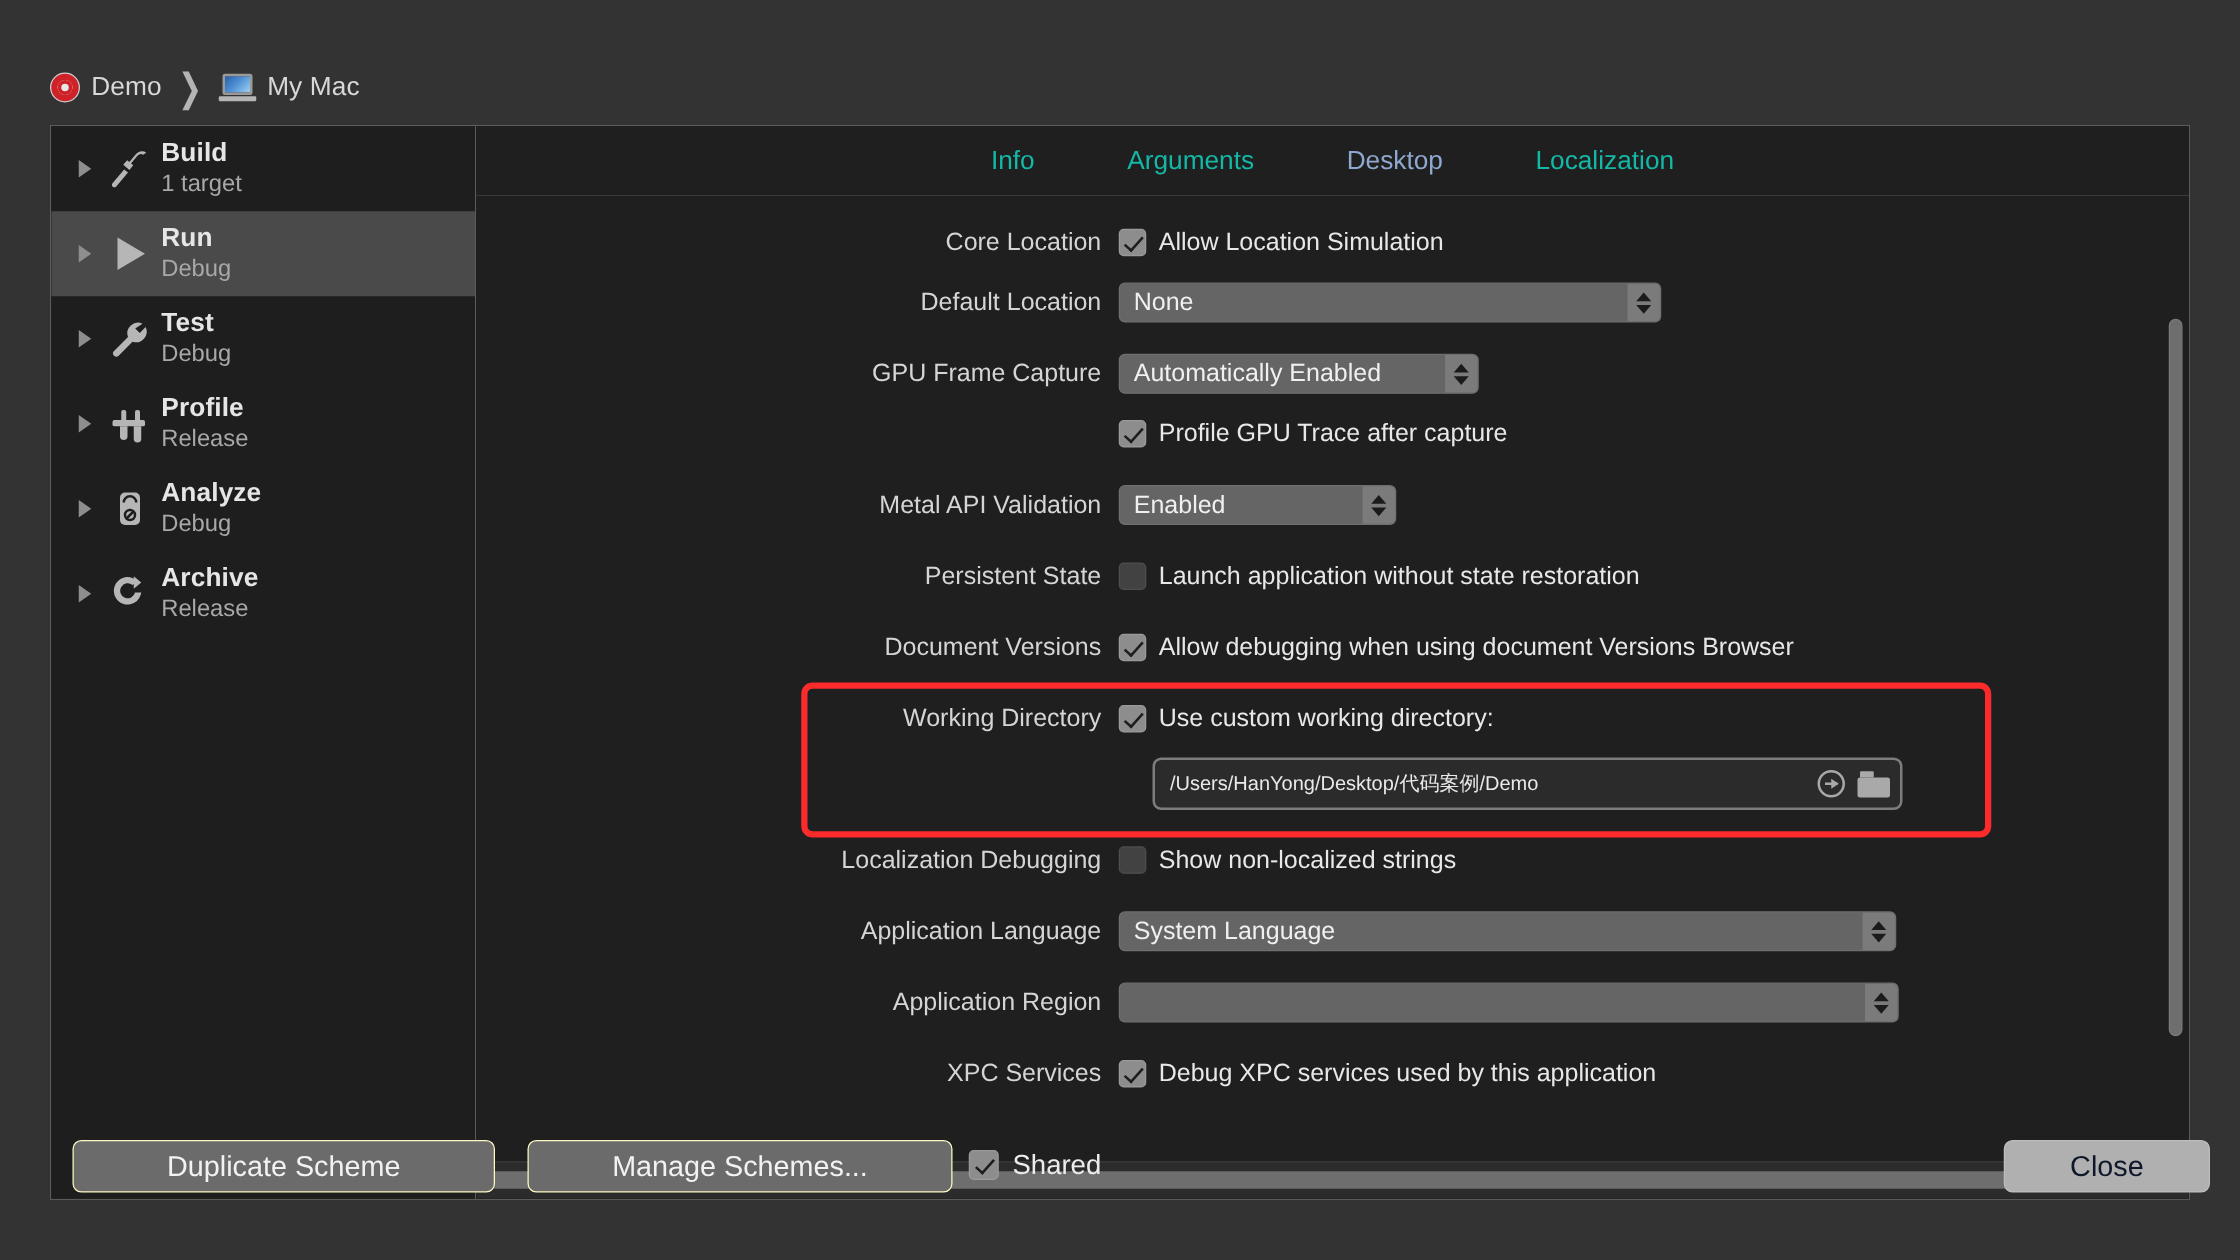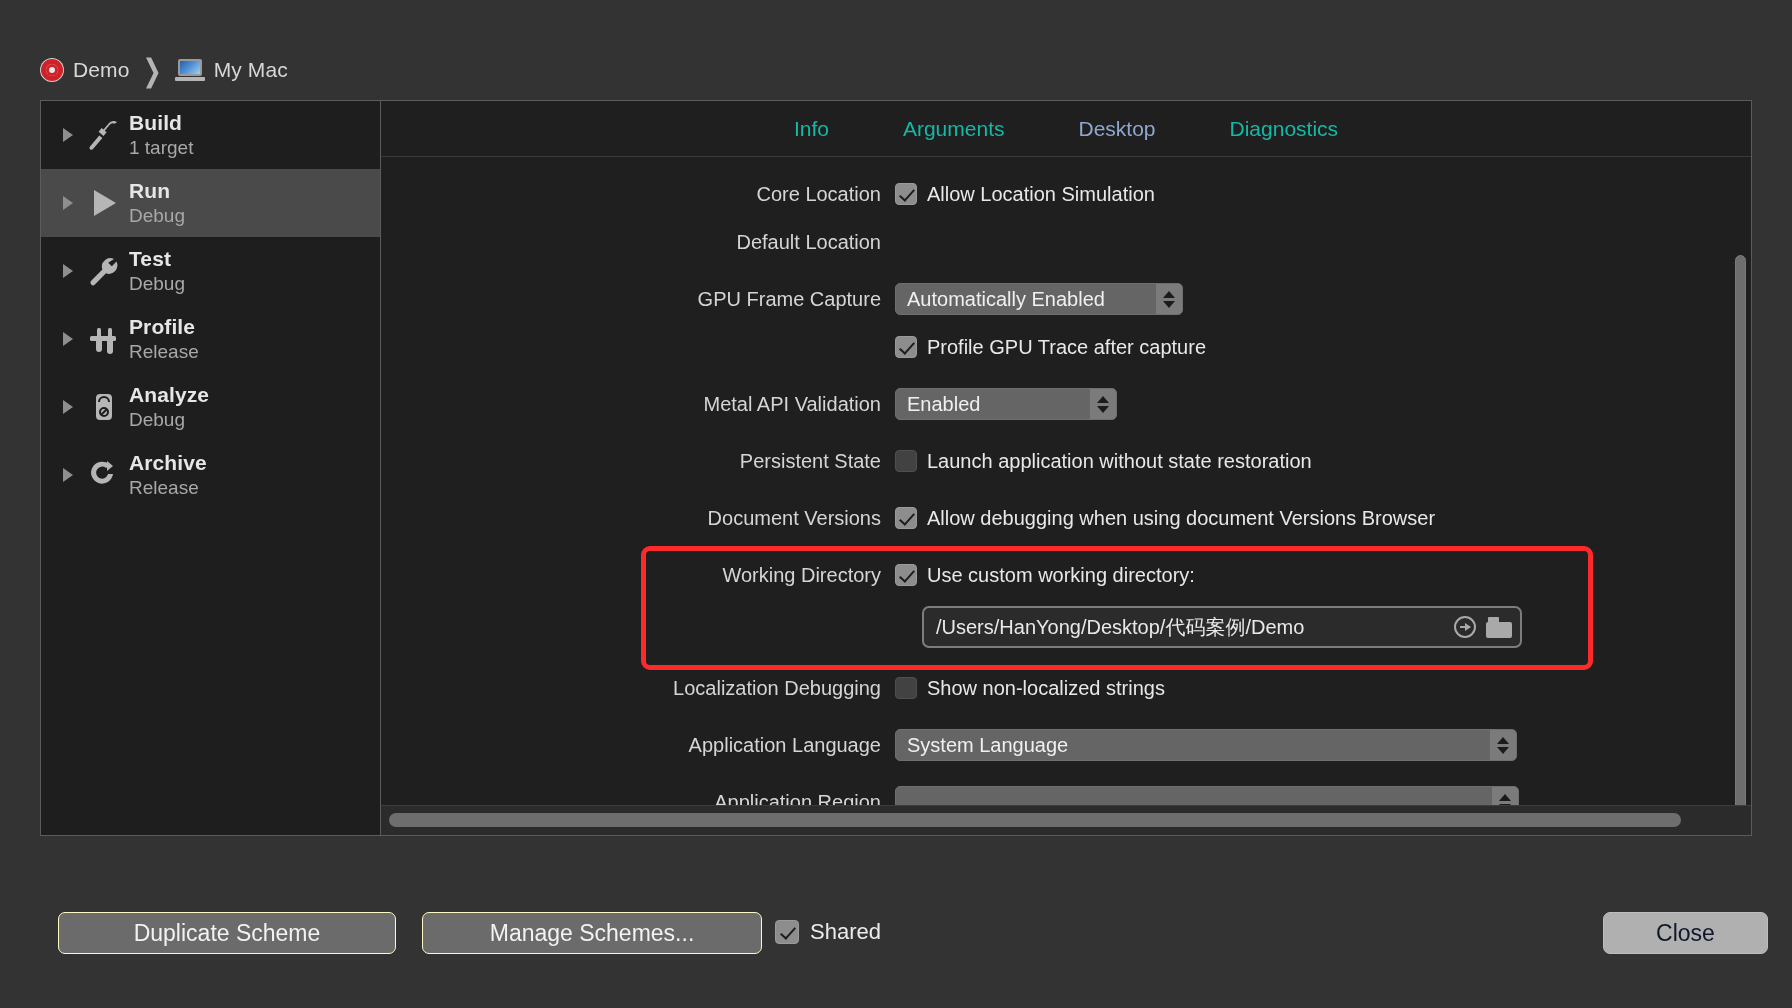--- a/index.html
+++ b/index.html
@@ -58,21 +58,21 @@
   }
   .mac-icon .base {
     position: absolute; left: 0; bottom: 0; width: 30px; height: 4px;
     background: #b5b5b5; border-radius: 1px;
   }
 
   
   .frame {
     position: absolute;
     left: 40px; top: 100px;
-    width: 1712px; height: 736px;
+    width: 1712px; height: 860px;
     border: 1px solid #5b5b5b;
     background: #1f1f1f;
     display: flex;
   }
 
   
   .sidebar {
     width: 340px; height: 100%;
     background: #1e1e1e;
     border-right: 1px solid #5b5b5b;
@@ -211,21 +211,21 @@
   .pathfield {
     width: 600px; height: 42px;
     background: #2b2b2b;
     border: 2px solid #7d7d7d;
     border-radius: 7px;
     display: flex; align-items: center;
     padding: 0 8px 0 12px;
     gap: 10px;
   }
   .pathfield .ptext {
-    flex: 1; color: #e9e9e9; font-size: 20px; white-space: nowrap;
+    flex: 1; color: #e9e9e9; font-size: 16px; white-space: nowrap;
     overflow: hidden;
   }
   .icon-arrow {
     width: 22px; height: 22px; border-radius: 50%;
     border: 2px solid #a9a9a9; position: relative; flex: none;
   }
   .icon-arrow::after {
     content: "";
     position: absolute; left: 4px; top: 8px;
     width: 10px; height: 2px; background: #a9a9a9;
@@ -435,36 +435,45 @@
       </div>
 
     </div>
 
     <div class="panel">
 
       <div class="tabbar">
         <span class="tab">Info</span>
         <span class="tab">Arguments</span>
         <span class="tab active">Desktop</span>
-        <span class="tab">Diagnostics</span>
+        <span class="tab">Localization</span>
       </div>
 
       <div class="content">
         <div class="rows">
 
           <div class="row tight">
             <span class="row-label">Core Location</span>
             <span class="row-ctl">
               <span class="cb on"></span>
               <span class="cb-label">Allow Location Simulation</span>
             </span>
           </div>
 
           <div class="row">
             <span class="row-label">Default Location</span>
+            <span class="row-ctl">
+              <span class="popup w-loc">
+                <span class="val">None</span>
+                <span class="stepper">
+                  <span class="chev up"></span>
+                    <span class="chev dn"></span>
+                </span>
+              </span>
+            </span>
           </div>
 
           <div class="row tight">
             <span class="row-label">GPU Frame Capture</span>
             <span class="row-ctl">
               <span class="popup w-gpu">
                 <span class="val">Automatically Enabled</span>
                 <span class="stepper">
                   <span class="chev up"></span>
                     <span class="chev dn"></span>

